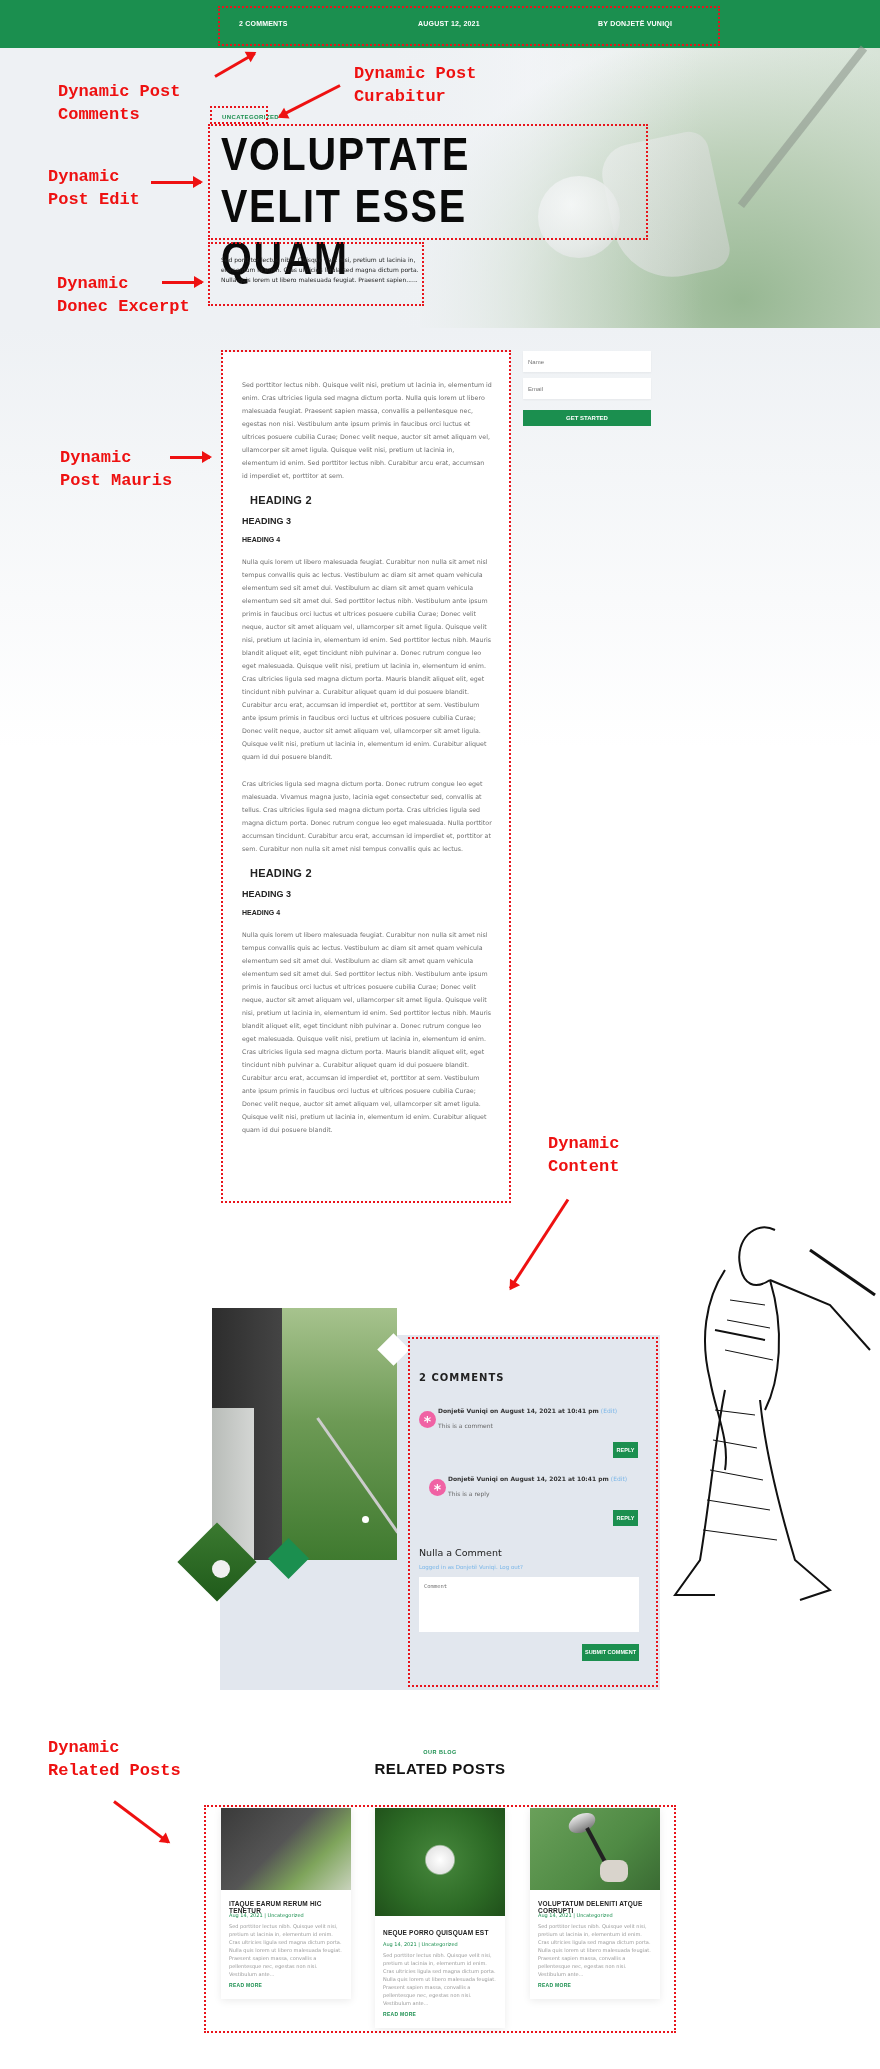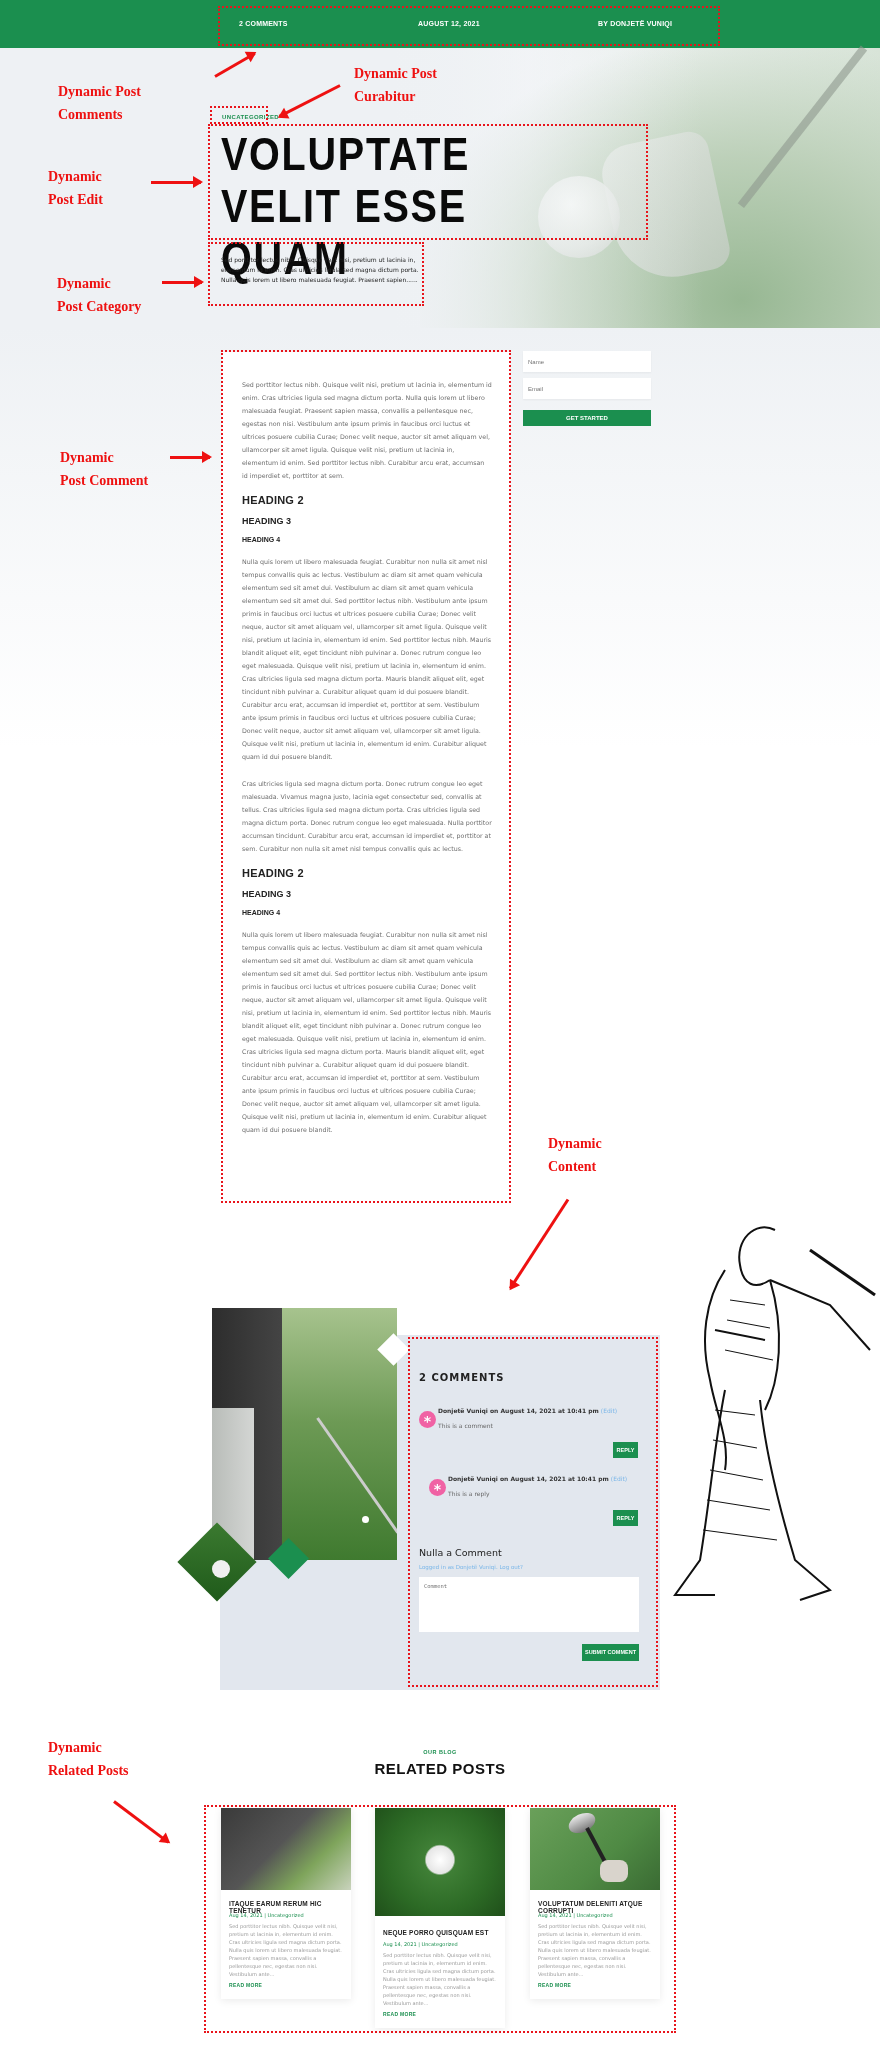--- a/index.html
+++ b/index.html
@@ -13,30 +13,30 @@
   
   .hero { position: absolute; left: 0; top: 48px; width: 880px; height: 280px; background: linear-gradient(90deg, #eef1f4 0%, #eef1f4 45%, rgba(238,241,244,0.6) 60%, rgba(190,210,190,0.6) 100%); overflow: hidden; }
   .hero-grass { position: absolute; right: 0; top: 0; width: 460px; height: 280px; background: radial-gradient(ellipse at 70% 90%, #8fb28a 0%, #b8cdb4 40%, rgba(220,228,220,0) 75%); opacity: 0.9; }
   .hero-fade { position: absolute; left: 0; top: 0; width: 880px; height: 280px; background: linear-gradient(90deg, #eef1f4 40%, rgba(238,241,244,0) 80%); }
   .hero-ball { position: absolute; left: 538px; top: 128px; width: 82px; height: 82px; border-radius: 50%; background: radial-gradient(circle at 40% 35%, #ffffff 0%, #e6e9e6 60%, #c8cec8 100%); opacity: 0.85; }
   .hero-club-head { position: absolute; left: 610px; top: 90px; width: 110px; height: 140px; background: linear-gradient(135deg, #e8ece8 0%, #c7cec7 100%); border-radius: 30px 20px 20px 60px; transform: rotate(-12deg); opacity: 0.75; }
   .category { position: absolute; left: 222px; top: 114px; font-family: "Liberation Sans", sans-serif; font-weight: 700; font-size: 6px; color: #1b8f4f; letter-spacing: 0.4px; }
   .post-title { position: absolute; left: 221px; top: 128px; width: 420px; font-family: "Liberation Sans", sans-serif; font-stretch: condensed; font-weight: 700; font-size: 46px; line-height: 52px; color: #0a0a0a; letter-spacing: 2px; transform: scaleX(0.86); transform-origin: left top; }
   .excerpt { position: absolute; left: 221px; top: 255px; width: 200px; font-size: 6px; line-height: 10px; color: #222; }
 
-  .anno { position: absolute; font-family: Liberation Serif, serif; font-weight: 700; color: #ee1111; font-size: 14px; line-height: 23px; }
+  .anno { position: absolute; font-family: Liberation Mono, monospace; font-weight: 700; color: #ee1111; font-size: 17px; line-height: 23px; }
   .arrow { position: absolute; height: 3px; background: #ee1111; transform-origin: left center; }
   .arrow::after { content: ""; position: absolute; right: -2px; top: -5px; border-left: 10px solid #ee1111; border-top: 6.5px solid transparent; border-bottom: 6.5px solid transparent; }
 
   
   .content-bg { position: absolute; left: 0; top: 328px; width: 880px; height: 1400px; background: linear-gradient(180deg, #eef1f4 0%, #ffffff 30%); }
   .content-card { position: absolute; left: 222px; top: 352px; width: 288px; height: 850px; background: #ffffff; }
   .content-inner { position: absolute; left: 242px; top: 378px; width: 250px; }
   .p { font-size: 6.3px; line-height: 13px; color: #6e6e6e; margin-bottom: 12px; }
-  .h2 { font-family: "Liberation Sans", sans-serif; font-weight: 700; font-size: 11px; color: #222; margin: 4px 0 10px; letter-spacing: 0.2px; }
+  .h2 { font-family: "Liberation Sans", sans-serif; font-weight: 700; font-size: 11px; color: #222; margin: 4px 8px 10px; letter-spacing: 0.2px; }
   .h3 { font-family: "Liberation Sans", sans-serif; font-weight: 700; font-size: 9px; color: #222; margin-bottom: 10px; }
   .h4 { font-family: "Liberation Sans", sans-serif; font-weight: 700; font-size: 7px; color: #222; margin-bottom: 12px; }
 
   
   .side-input { position: absolute; left: 523px; width: 128px; height: 21px; background: #fff; font-size: 6px; color: #9a9a9a; padding: 7px 5px; border: none; box-shadow: 0 1px 2px rgba(0,0,0,0.05); }
   .side-btn { position: absolute; left: 523px; top: 410px; width: 128px; height: 16px; background: #1b8f4f; color: #fff; font-family: "Liberation Sans", sans-serif; font-weight: 700; font-size: 6px; text-align: center; line-height: 16px; border: none; }
 
   
   .golf-photo { position: absolute; left: 212px; top: 1308px; width: 185px; height: 252px; background: linear-gradient(180deg, #a7c38e 0%, #6d9a55 45%, #3f7a2f 100%); overflow: hidden; }
   .golf-legs { position: absolute; left: 0; top: 0; width: 70px; height: 252px; background: linear-gradient(90deg, #2d2d2d 0%, #444 100%); }
@@ -106,31 +106,31 @@
 <div class="arrow" style="left:340px;top:84px;width:68px;transform:rotate(153deg);"></div>
 
 <div class="anno" style="left:48px;top:165px;">
     <div>Dynamic</div>
     <div>Post Edit</div>
   </div>
 <div class="arrow" style="left:151px;top:181px;width:50px;"></div>
 
 <div class="anno" style="left:57px;top:272px;">
     <div>Dynamic</div>
-    <div>Post Category</div>
+    <div>Donec Excerpt</div>
   </div>
 <div class="arrow" style="left:162px;top:281px;width:40px;"></div>
 
 <div class="content-bg"></div>
 <div class="content-card"></div>
 <div class="dotbox" style="left:221px;top:350px;width:290px;height:853px;"></div>
 
 <div class="anno" style="left:60px;top:446px;">
     <div>Dynamic</div>
-    <div>Post Comment</div>
+    <div>Post Mauris</div>
   </div>
 <div class="arrow" style="left:170px;top:456px;width:40px;"></div>
 
 <div class="content-inner">
   <p class="p">Sed porttitor lectus nibh. Quisque velit nisi, pretium ut lacinia in, elementum id enim. Cras ultricies ligula sed magna dictum porta. Nulla quis lorem ut libero malesuada feugiat. Praesent sapien massa, convallis a pellentesque nec, egestas non nisi. Vestibulum ante ipsum primis in faucibus orci luctus et ultrices posuere cubilia Curae; Donec velit neque, auctor sit amet aliquam vel, ullamcorper sit amet ligula. Quisque velit nisi, pretium ut lacinia in, elementum id enim. Sed porttitor lectus nibh. Curabitur arcu erat, accumsan id imperdiet et, porttitor at sem.</p>
   <h2 class="h2">HEADING 2</h2>
   <h3 class="h3">HEADING 3</h3>
   <h4 class="h4">HEADING 4</h4>
   <p class="p">Nulla quis lorem ut libero malesuada feugiat. Curabitur non nulla sit amet nisl tempus convallis quis ac lectus. Vestibulum ac diam sit amet quam vehicula elementum sed sit amet dui. Vestibulum ac diam sit amet quam vehicula elementum sed sit amet dui. Sed porttitor lectus nibh. Vestibulum ante ipsum primis in faucibus orci luctus et ultrices posuere cubilia Curae; Donec velit neque, auctor sit amet aliquam vel, ullamcorper sit amet ligula. Quisque velit nisi, pretium ut lacinia in, elementum id enim. Sed porttitor lectus nibh. Mauris blandit aliquet elit, eget tincidunt nibh pulvinar a. Donec rutrum congue leo eget malesuada. Quisque velit nisi, pretium ut lacinia in, elementum id enim. Cras ultricies ligula sed magna dictum porta. Mauris blandit aliquet elit, eget tincidunt nibh pulvinar a. Curabitur aliquet quam id dui posuere blandit. Curabitur arcu erat, accumsan id imperdiet et, porttitor at sem. Vestibulum ante ipsum primis in faucibus orci luctus et ultrices posuere cubilia Curae; Donec velit neque, auctor sit amet aliquam vel, ullamcorper sit amet ligula. Quisque velit nisi, pretium ut lacinia in, elementum id enim. Curabitur aliquet quam id dui posuere blandit.</p>
   <p class="p" style="margin-top:14px;">Cras ultricies ligula sed magna dictum porta. Donec rutrum congue leo eget malesuada. Vivamus magna justo, lacinia eget consectetur sed, convallis at tellus. Cras ultricies ligula sed magna dictum porta. Cras ultricies ligula sed magna dictum porta. Donec rutrum congue leo eget malesuada. Nulla porttitor accumsan tincidunt. Curabitur arcu erat, accumsan id imperdiet et, porttitor at sem. Curabitur non nulla sit amet nisl tempus convallis quis ac lectus.</p>

